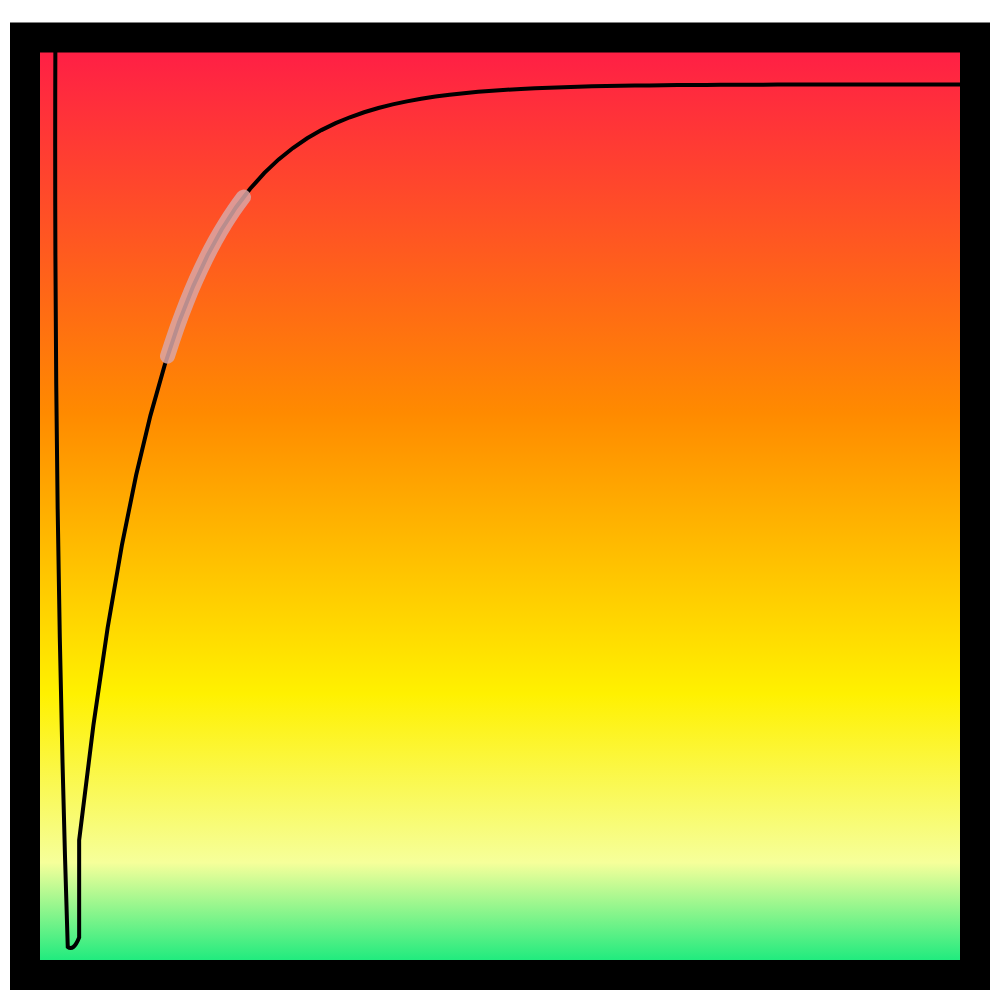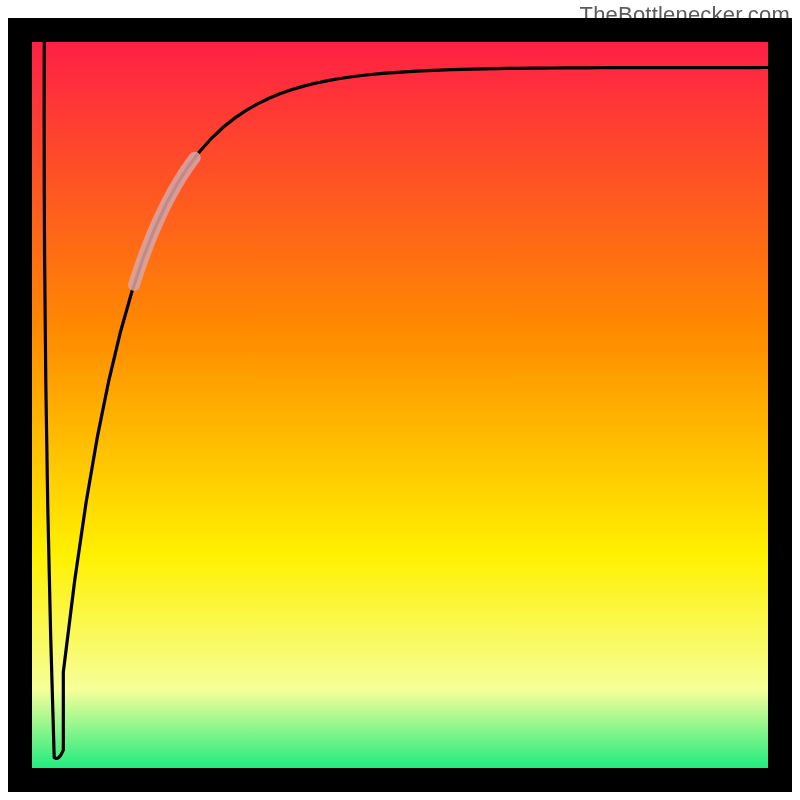--- a/index.html
+++ b/index.html
@@ -27,21 +27,20 @@
     position: absolute;
     top: 0;
     left: 0;
   }
 </style>
 </head>
 <body>
 
 <div class="wrap">
 
-  <div class="attribution">TheBottlenecker.com</div>
 
   <svg width="800" height="800" viewBox="0 0 800 800" xmlns="http://www.w3.org/2000/svg">
     <defs>
       <linearGradient id="bg-grad" x1="0" y1="0" x2="0" y2="1">
         <stop id="g0" offset="0%" stop-color="#ff1b48"></stop>
         <stop id="g1" offset="40%" stop-color="#ff8a00"></stop>
         <stop id="g2" offset="70%" stop-color="#fff100"></stop>
         <stop id="g3" offset="88%" stop-color="#f6ff9a"></stop>
         <stop id="g4" offset="100%" stop-color="#00e87a"></stop>
       </linearGradient>

